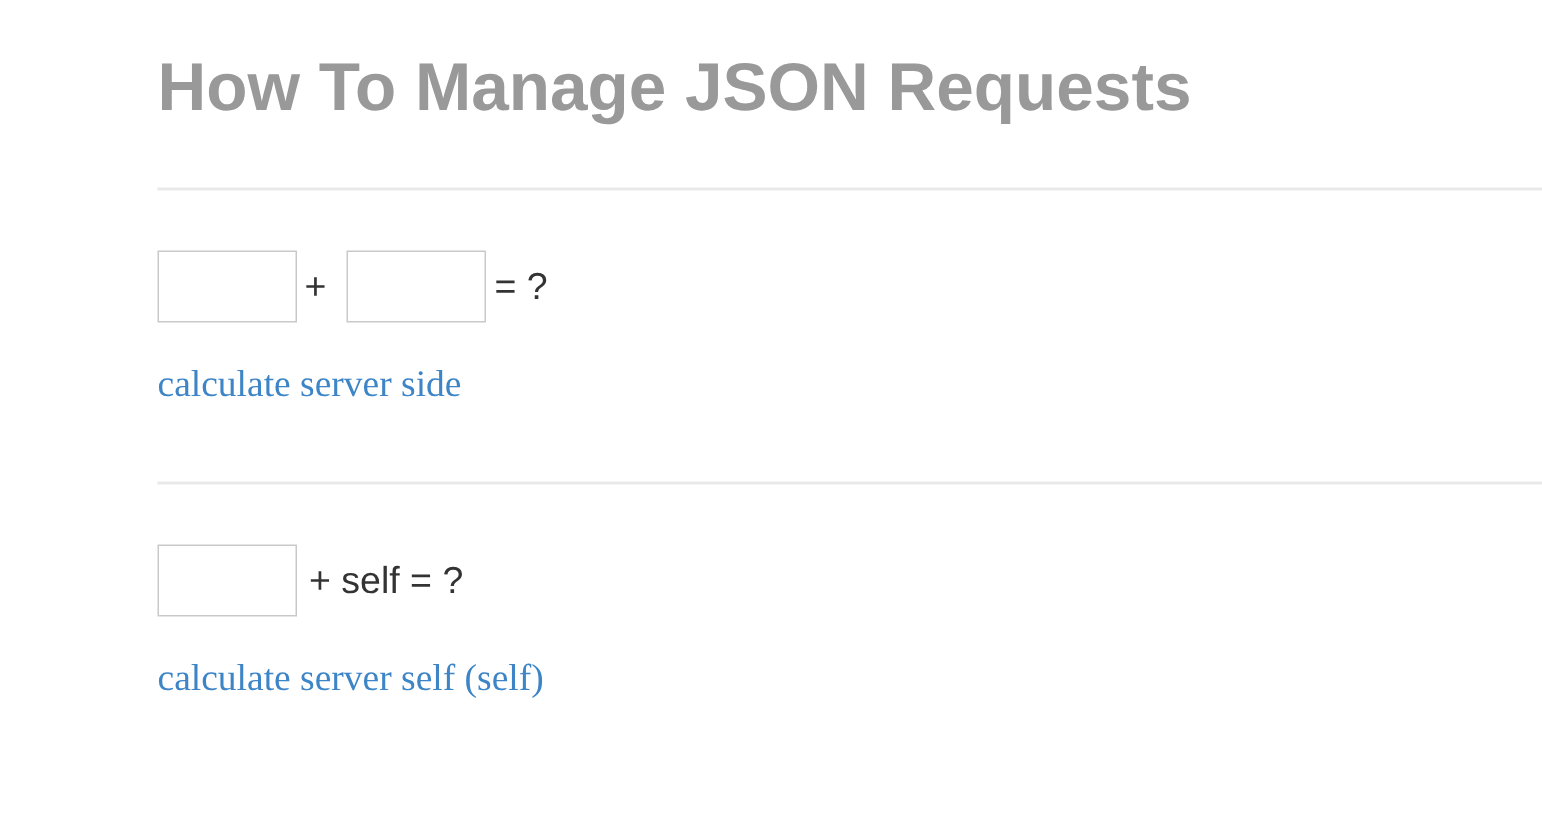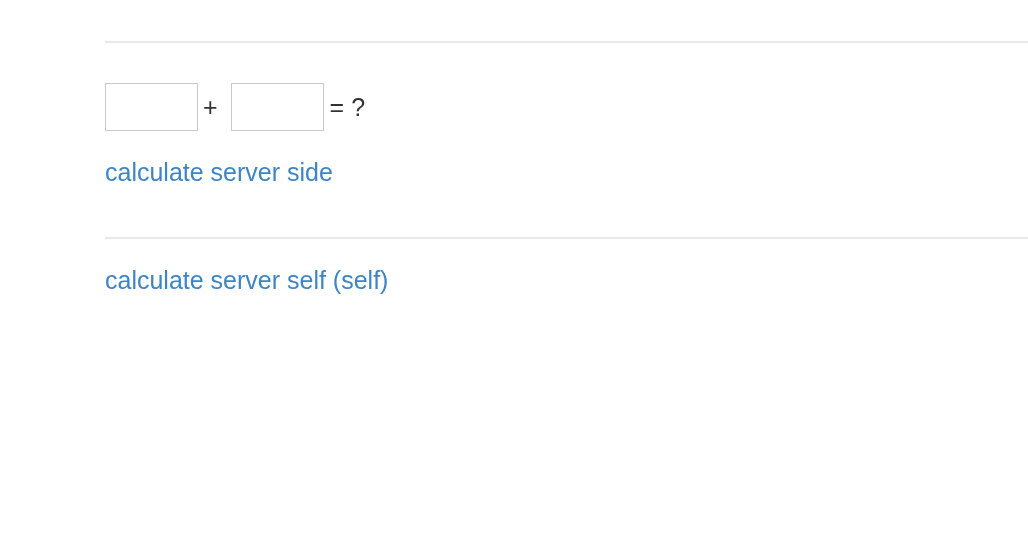--- a/index.html
+++ b/index.html
@@ -58,45 +58,51 @@
   .op { white-space: pre; }
   .op-plus { margin-left: 5px; margin-right: 13px; }
   .op-equals { margin-left: 6px; }
   .op-suffix { margin-left: 8px; }
   .link-row { margin-top: 27px; line-height: 29px; }
   a.calc-link {
     color: #3d85c6;
     font-size: 25px;
     text-decoration: none;
     cursor: pointer;
+    font-family: Liberation Serif, serif;
   }
 </style>
 </head>
 <body>
 
 <div class="viewport">
   <div class="page">
 
+    <h1 class="page-title">How To Manage JSON Requests</h1>
 
     <hr class="divider divider-top">
 
     <section>
       <div class="form-row">
         <input type="text" class="num-input" value="" style="">
         <span class="op op-plus">+</span>
         <input type="text" class="num-input" value="" style="">
         <span class="op op-equals">= ?</span>
       </div>
       <div class="link-row">
         <a href="#" class="calc-link">calculate server side</a>
       </div>
     </section>
 
     <hr class="divider divider-middle">
 
     <section>
+      <div class="form-row">
+        <input type="text" class="num-input" value="" style="">
+        <span class="op op-suffix">+ self = ?</span>
+      </div>
       <div class="link-row">
         <a href="#" class="calc-link">calculate server self (self)</a>
       </div>
     </section>
 
   </div>
 </div>
 
 </body></html>

